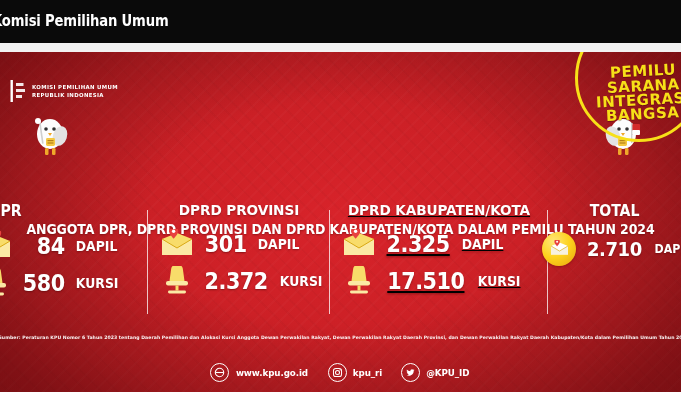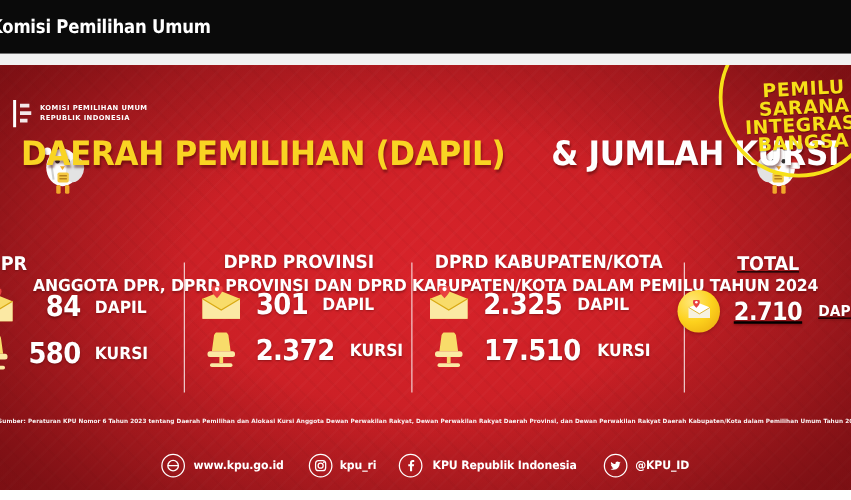--- a/index.html
+++ b/index.html
@@ -195,22 +195,22 @@
     display: flex;
     align-items: flex-start;
   }
   .col {
     position: relative;
     height: 122px;
     padding-top: 2px;
   }
   .col-dpr   { width: 148px; }
   .col-prov  { width: 182px; }
-  .col-kab   { width: 218px; }
-  .col-total { width: 133px; text-decoration: underline; }
+  .col-kab   { width: 218px; text-decoration: underline; }
+  .col-total { width: 133px; }
 
   .col-divider::after {
     content: "";
     position: absolute;
     right: 0; top: 10px;
     width: 1.5px; height: 104px;
     background: rgba(255,255,255,0.75);
   }
 
   .col-head {
@@ -422,24 +422,20 @@
       <rect x="17" y="28" width="9" height="8" rx="1.4" fill="#f5c842"></rect>
       <rect x="18.5" y="30" width="6" height="1.2" fill="#b5801a"></rect>
       <rect x="18.5" y="32.4" width="6" height="1.2" fill="#b5801a"></rect>
       <rect x="31" y="14" width="8" height="11" rx="1" fill="#d42b2b"></rect>
       <rect x="31" y="20" width="8" height="5" rx="1" fill="#ffffff"></rect>
       <rect x="30" y="13" width="1.4" height="20" fill="#cfcfcf"></rect>
       <rect x="17" y="38" width="3.5" height="7" rx="1.2" fill="#f0a82a"></rect>
       <rect x="24" y="38" width="3.5" height="7" rx="1.2" fill="#f0a82a"></rect>
     </svg>
 
-    <div class="title-row layer">
-      <span class="title-main t-yellow">DAERAH PEMILIHAN (DAPIL)</span>
-      <span class="title-main t-white">&amp; JUMLAH KURSI</span>
-    </div>
 
     <div class="subtitle layer">ANGGOTA DPR, DPRD PROVINSI DAN DPRD KABUPATEN/KOTA DALAM PEMILU TAHUN 2024</div>
 
     <div class="stats layer">
 
       <div class="col col-dpr col-divider">
         <div class="col-head">DPR</div>
         <div class="stat-row">
           <svg class="stat-icon" viewBox="0 0 34 30">
             <path d="M2 10 L17 4 L32 10 L32 26 L2 26 Z" fill="#f8dc6a"></path>
@@ -550,28 +546,20 @@
         <span class="social-circle">
           <svg viewBox="0 0 12 12">
               <rect x="1.6" y="1.6" width="8.8" height="8.8" rx="2.6" fill="none" stroke="#fff" stroke-width="1.1"></rect>
               <circle cx="6" cy="6" r="2.2" fill="none" stroke="#fff" stroke-width="1.1"></circle>
               <circle cx="8.8" cy="3.2" r="0.7" fill="#fff"></circle>
             </svg>
         </span>
         <span class="social-text">kpu_ri</span>
       </div>
 
-      <div class="social-item">
-        <span class="social-circle">
-          <svg viewBox="0 0 12 12">
-              <path d="M7.3 11V6.6h1.5l0.25-1.8H7.3V3.7c0-0.52 0.15-0.87 0.9-0.87h0.95V1.2C8.98 1.17 8.42 1.1 7.77 1.1c-1.36 0-2.3 0.83-2.3 2.36v1.32H3.95v1.8h1.52V11z" fill="#fff"></path>
-            </svg>
-        </span>
-        <span class="social-text">KPU Republik Indonesia</span>
-      </div>
 
       <div class="social-item">
         <span class="social-circle">
           <svg viewBox="0 0 12 12">
               <path d="M10.4 3.3c-0.33 0.15-0.68 0.25-1.05 0.3 0.38-0.23 0.67-0.59 0.8-1.02-0.35 0.21-0.74 0.36-1.16 0.44-0.33-0.36-0.81-0.58-1.33-0.58-1.01 0-1.83 0.82-1.83 1.83 0 0.14 0.02 0.28 0.05 0.41C4.36 4.6 3.01 3.87 2.1 2.76c-0.16 0.27-0.25 0.59-0.25 0.92 0 0.64 0.32 1.2 0.81 1.52-0.3-0.01-0.58-0.09-0.83-0.23v0.02c0 0.89 0.63 1.63 1.47 1.8-0.15 0.04-0.32 0.06-0.48 0.06-0.12 0-0.23-0.01-0.34-0.03 0.23 0.73 0.91 1.26 1.71 1.27-0.63 0.49-1.42 0.78-2.28 0.78-0.15 0-0.29-0.01-0.43-0.02 0.81 0.52 1.78 0.82 2.81 0.82 3.37 0 5.22-2.79 5.22-5.22l-0.01-0.24c0.36-0.26 0.67-0.58 0.91-0.95z" fill="#fff"></path>
             </svg>
         </span>
         <span class="social-text">@KPU_ID</span>
       </div>
 

